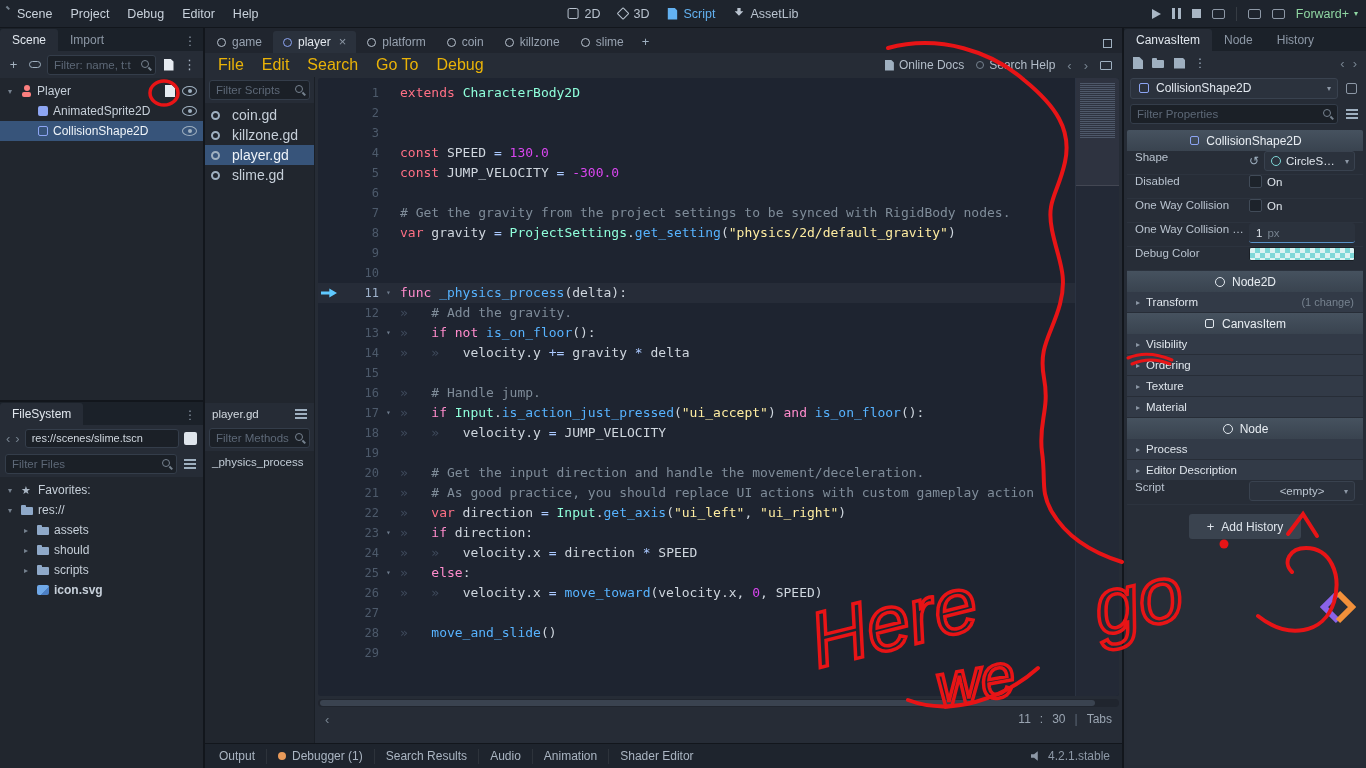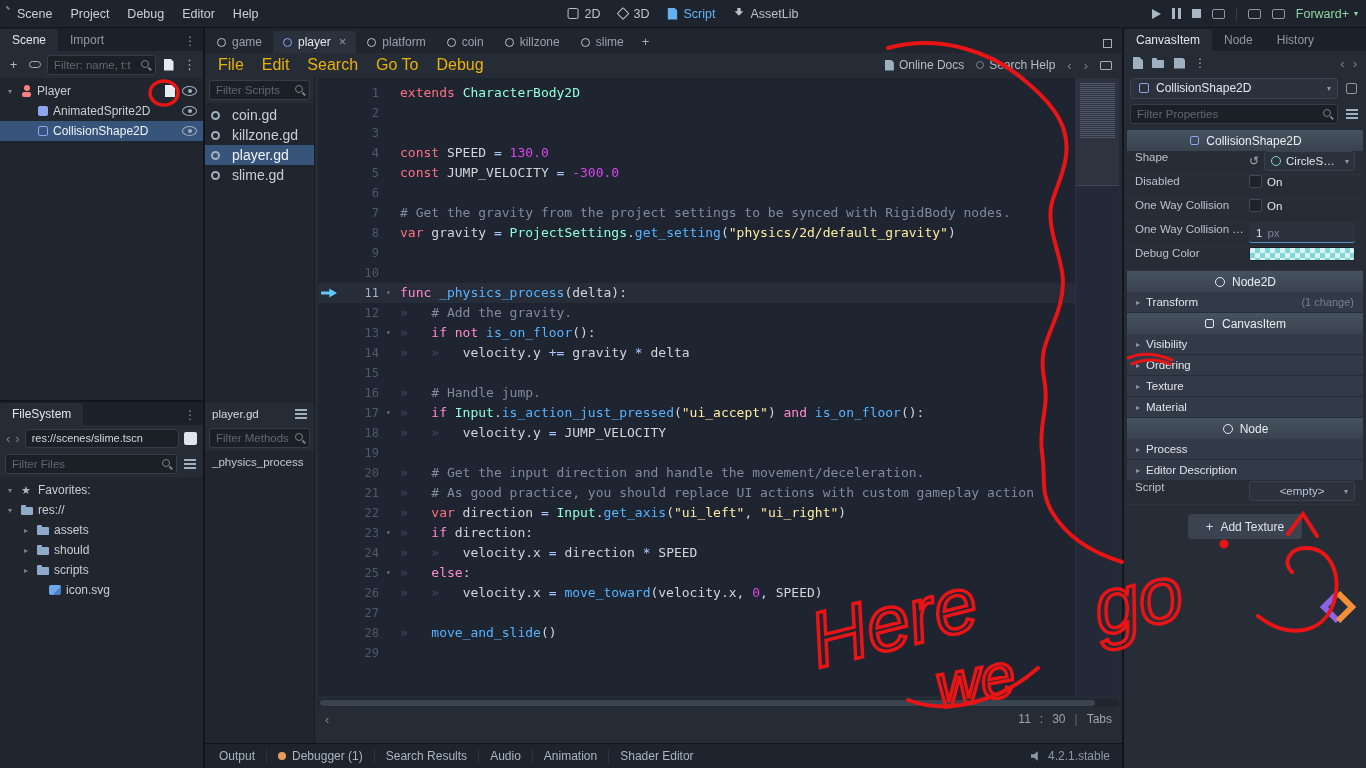--- a/index.html
+++ b/index.html
@@ -311,21 +311,21 @@
           <div class="tree-row" style="padding-left: 20px;">
             <span class="expander">▸</span>
             <span class="fi ic-folder"></span>
             <span class="tree-label">should</span>
           </div>
           <div class="tree-row" style="padding-left: 20px;">
             <span class="expander">▸</span>
             <span class="fi ic-folder"></span>
             <span class="tree-label">scripts</span>
           </div>
-          <div class="tree-row" style="padding-left: 32px;">
+          <div class="tree-row" style="padding-left: 20px; font-weight: bold;">
             <span class="expander"></span>
             <span class="fi ic-image"></span>
             <span class="tree-label">icon.svg</span>
           </div>
         </div>
     </div>
   </div>
 
   <div id="center">
     <div id="script-tabbar">
@@ -836,21 +836,21 @@
           <span class="pval">
             <span class="drop">
               <span>&lt;empty&gt;</span>
               <span class="dd">▾</span>
             </span>
           </span>
         </div>
         <div class="meta-wrap">
           <span class="meta-btn">
             <span class="plus">+</span>
-            <span>Add Texture</span>
+            <span>Add History</span>
           </span>
         </div>
       </div>
   </div>
 </div>
 
 <div id="marker-logo">
   <svg width="36" height="36" viewBox="0 0 36 36">
     <path d="M18 4 L4 18 L18 32" fill="none" stroke="#8a63e8" stroke-width="6"></path>
     <path d="M18 4 L32 18 L18 32" fill="none" stroke="#f2903a" stroke-width="6"></path>

